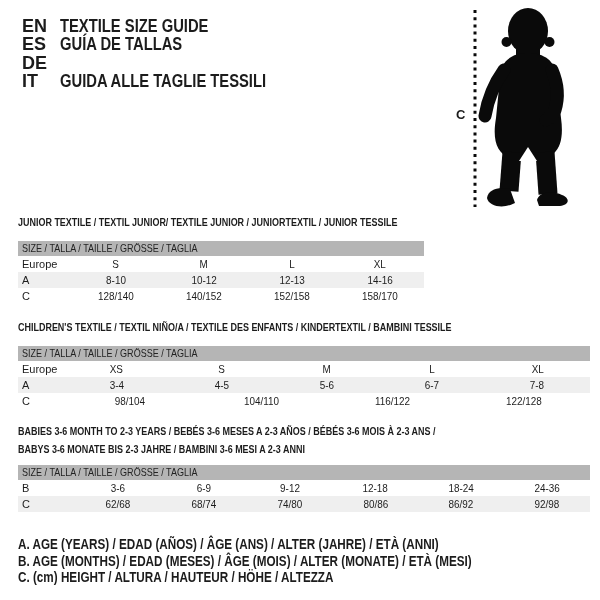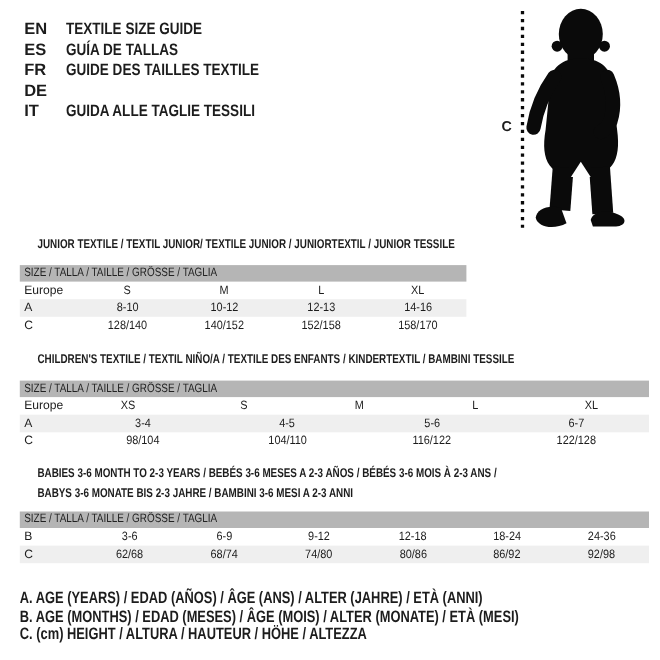--- a/index.html
+++ b/index.html
@@ -13,30 +13,30 @@
     width:600px;height:600px;background:var(--background);
     font-family:"Liberation Sans",sans-serif;color:var(--text-color);
     position:relative;overflow:hidden;
   }
   .abs{position:absolute;}
   .cond{display:inline-block;transform:scaleX(0.78);transform-origin:0 50%;white-space:nowrap;}
   .ccond{display:inline-block;transform:scaleX(0.9);white-space:nowrap;}
 
   
   .lang-list{left:22px;top:18px;}
-  .lang-row{display:flex;height:18.6px;align-items:flex-start;font-size:15px;font-weight:bold;}
+  .lang-row{display:flex;height:18.6px;align-items:flex-end;font-size:18px;font-weight:bold;}
   .lang-code{width:38px;}
   .lang-label .cond{transform:scaleX(0.82);}
 
   
   .figure-svg{left:440px;top:0;}
   .height-label{left:456px;top:107px;font-size:13px;font-weight:bold;}
 
   
-  .tbl-title{font-size:11.5px;font-weight:bold;left:34px;}
+  .tbl-title{font-size:11.5px;font-weight:bold;left:18px;}
   .tbl{left:18px;}
   .band{height:15px;line-height:15px;background:var(--band-color);font-size:11px;color:#222;padding-left:4px;box-sizing:border-box;}
   .trow{display:flex;height:16px;line-height:16px;font-size:11px;align-items:center;}
   .trow.stripe{background:var(--stripe-color);}
   .row-label{padding-left:4px;box-sizing:border-box;}
   .t1 .row-label{width:54px;}
   .t2 .row-label{width:46px;}
   .t3 .row-label{width:57px;}
   .cell{flex:1;text-align:center;}
 
@@ -48,24 +48,20 @@
 <body>
 
 <div class="abs lang-list">
   <div class="lang-row">
     <span class="lang-code">EN</span>
     <span class="lang-label"><span class="cond">TEXTILE SIZE GUIDE</span></span>
   </div>
   <div class="lang-row">
     <span class="lang-code">ES</span>
     <span class="lang-label"><span class="cond">GUÍA DE TALLAS</span></span>
-  </div>
-  <div class="lang-row">
-    <span class="lang-code">FR</span>
-    <span class="lang-label"><span class="cond">GUIDE DES TAILLES TEXTILE</span></span>
   </div>
   <div class="lang-row">
     <span class="lang-code">DE</span>
   </div>
   <div class="lang-row">
     <span class="lang-code">IT</span>
     <span class="lang-label"><span class="cond">GUIDA ALLE TAGLIE TESSILI</span></span>
   </div>
 </div>
 
@@ -124,20 +120,21 @@
     <span class="cell"><span class="ccond">M</span></span>
     <span class="cell"><span class="ccond">L</span></span>
     <span class="cell"><span class="ccond">XL</span></span>
   </div>
   <div class="trow stripe">
     <span class="row-label">A</span>
     <span class="cell"><span class="ccond">3-4</span></span>
     <span class="cell"><span class="ccond">4-5</span></span>
     <span class="cell"><span class="ccond">5-6</span></span>
     <span class="cell"><span class="ccond">6-7</span></span>
+    <span class="cell"><span class="ccond">7-8</span></span>
   </div>
   <div class="trow">
     <span class="row-label">C</span>
     <span class="cell"><span class="ccond">98/104</span></span>
     <span class="cell"><span class="ccond">104/110</span></span>
     <span class="cell"><span class="ccond">116/122</span></span>
     <span class="cell"><span class="ccond">122/128</span></span>
   </div>
 </div>
 

